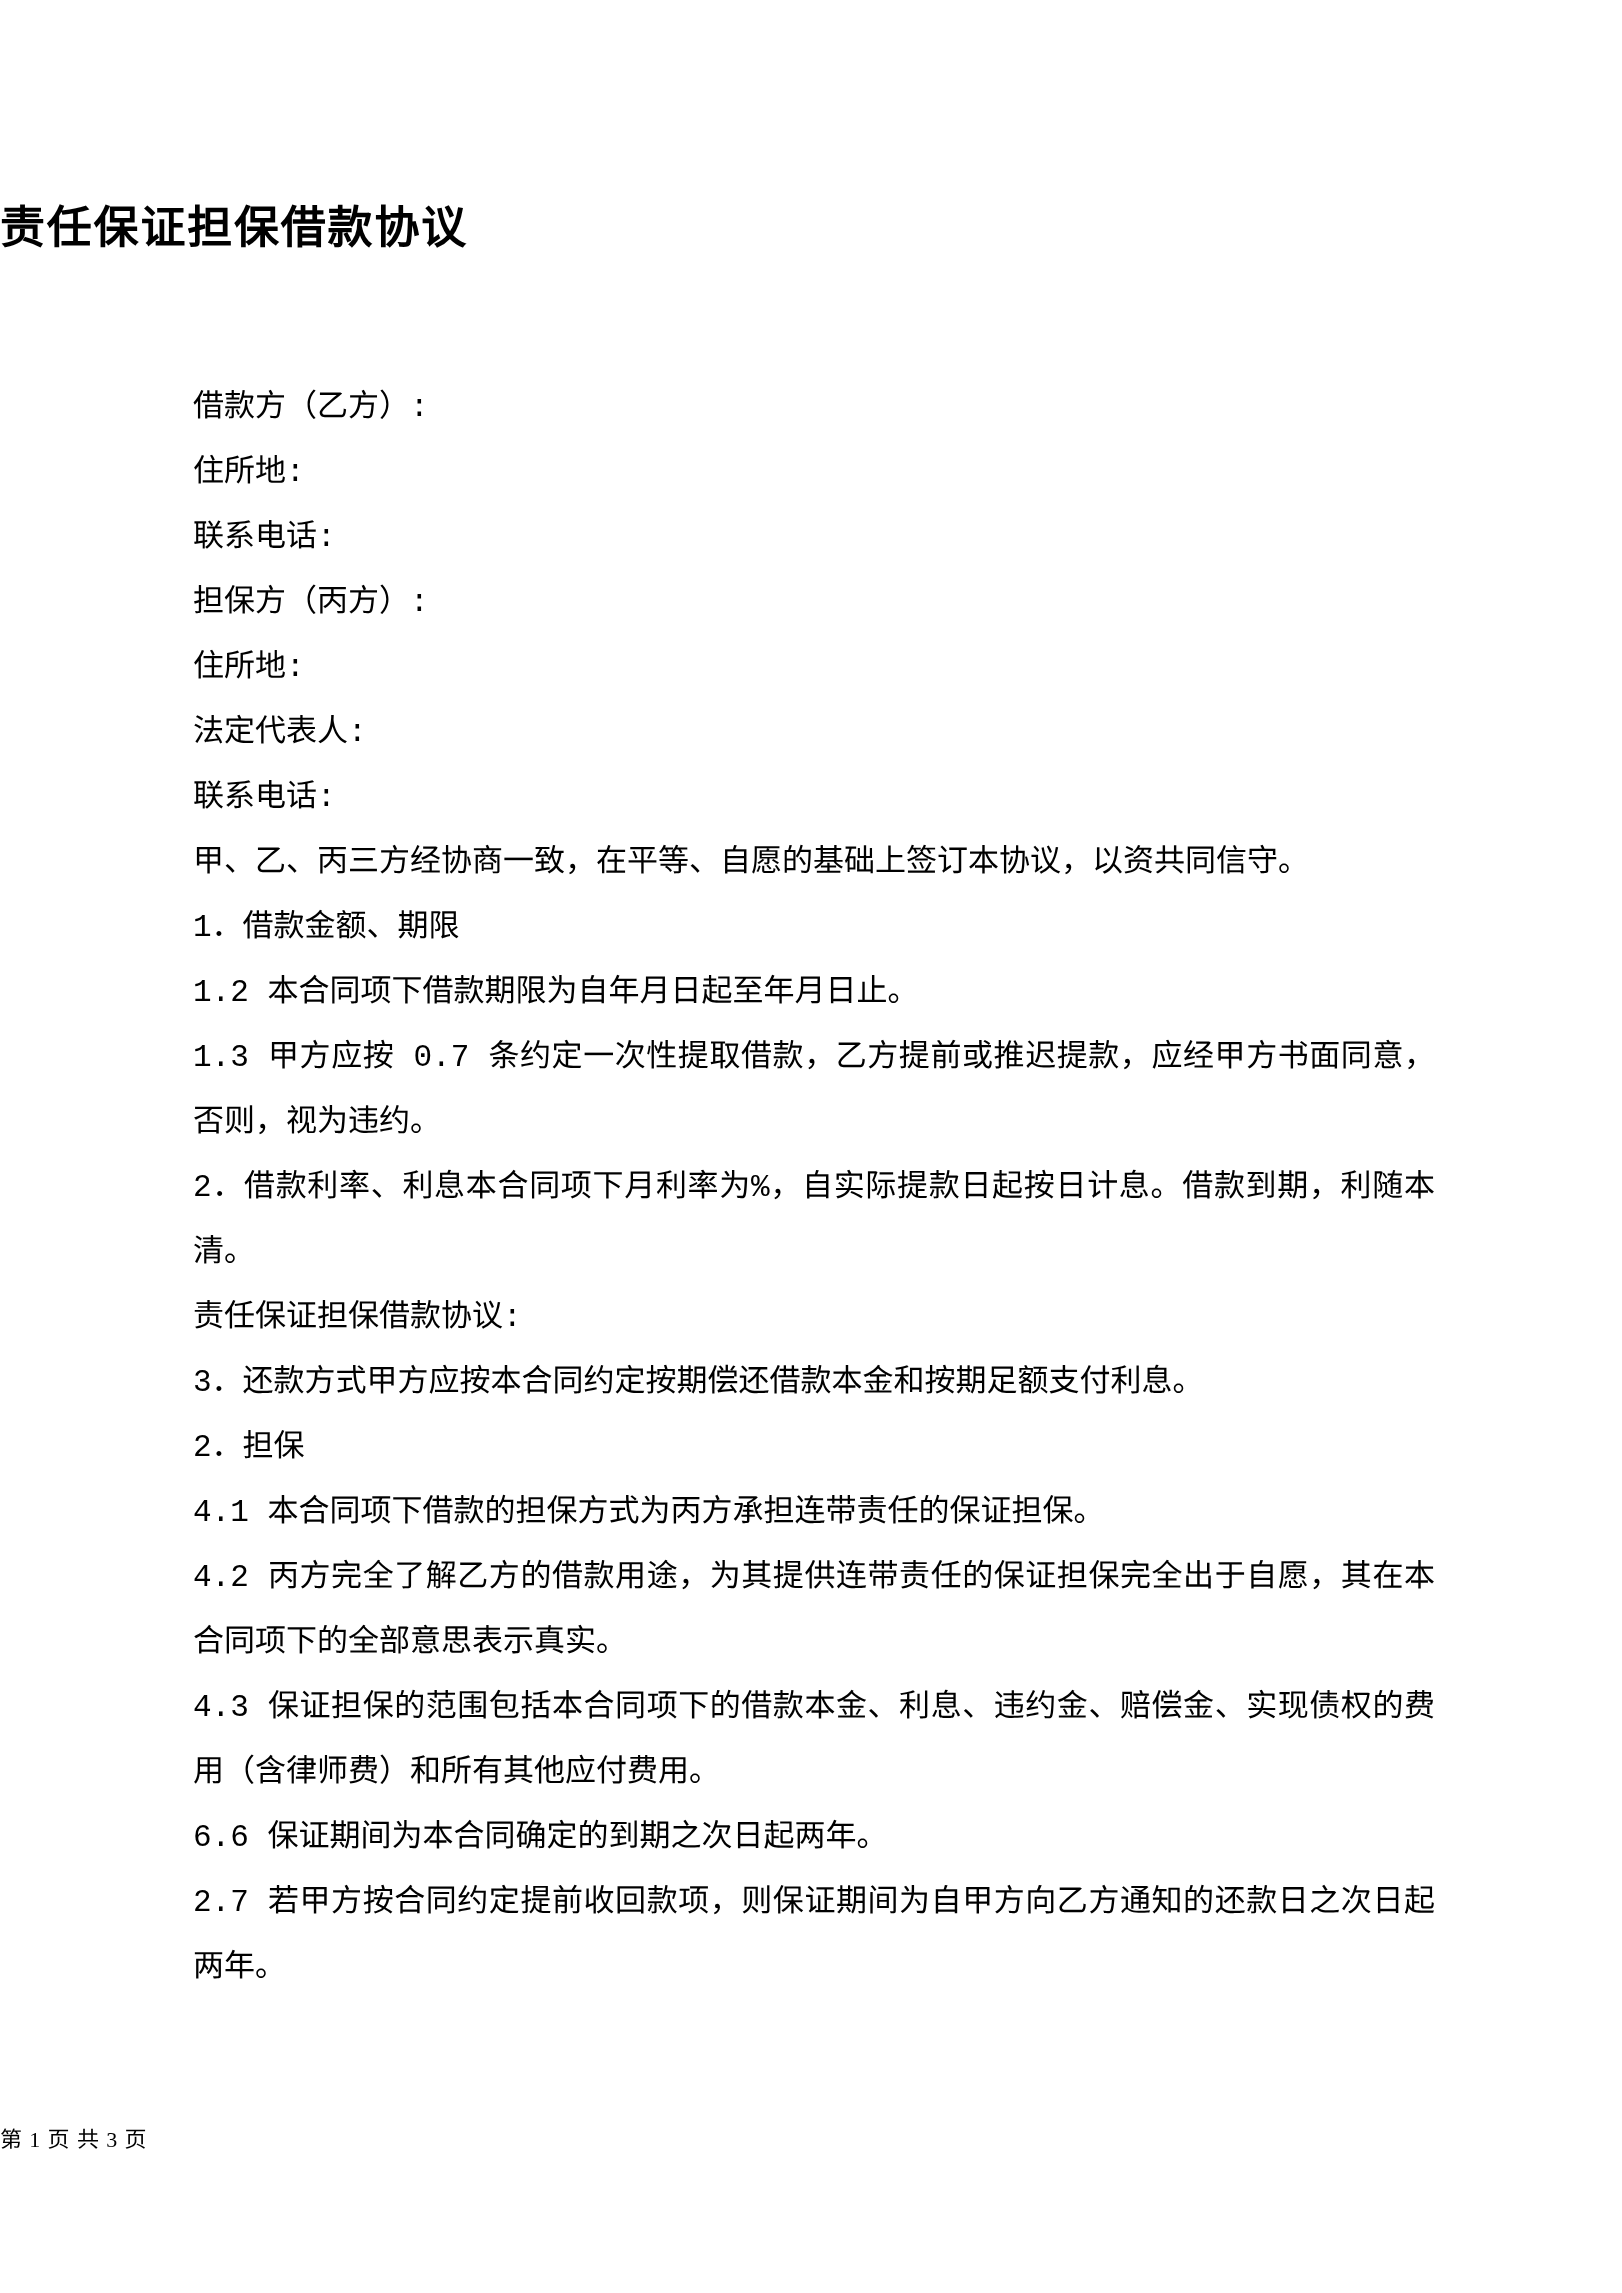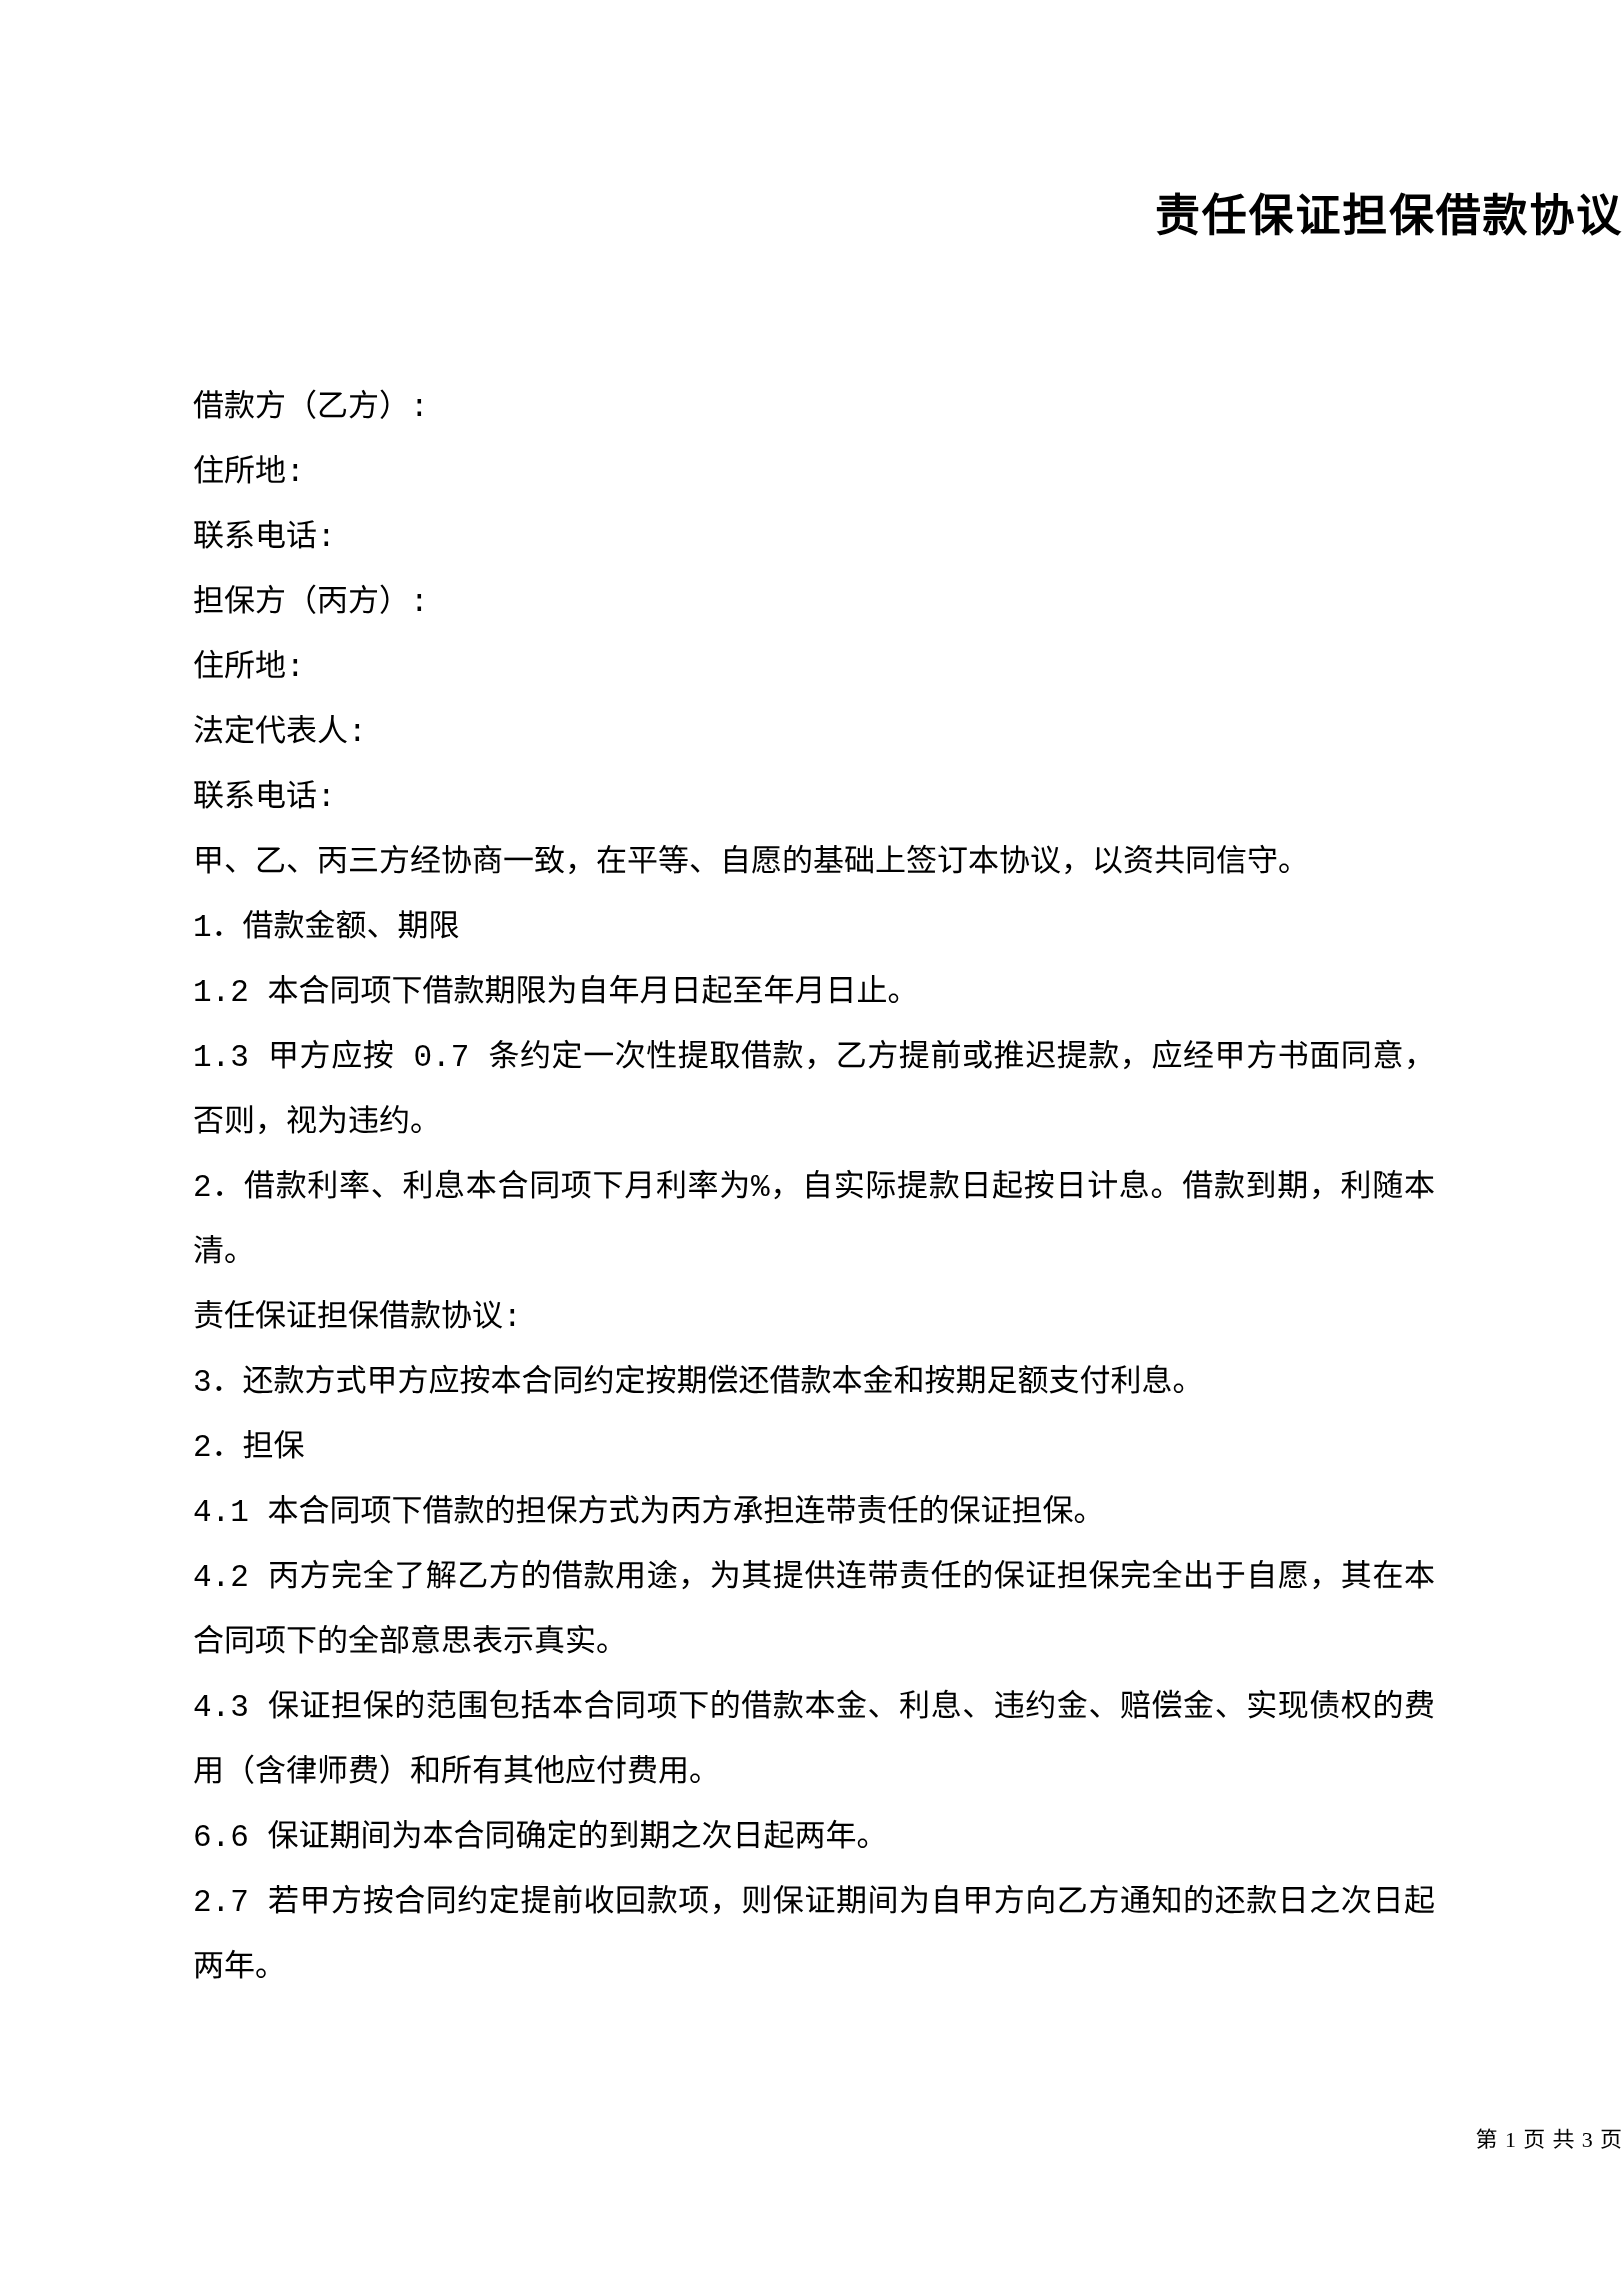--- a/index.html
+++ b/index.html
@@ -11,24 +11,24 @@
     position: relative;
     width: 1623px;
     height: 2294px;
     background: #ffffff;
     color: #000000;
     font-family: "Liberation Serif", "DejaVu Serif", serif;
     overflow: hidden;
   }
   .doc-title {
     position: absolute;
-    top: 184px;
+    top: 196px;
     left: 0;
     width: 100%;
-    text-align: right;
+    text-align: left;
     font-size: 45px;
     font-weight: bold;
     letter-spacing: 1.8px;
     line-height: 64px;
     white-space: nowrap;
   }
   .doc-body {
     position: absolute;
     top: 375px;
     left: 193px;
@@ -40,21 +40,21 @@
   }
   .doc-body p {
     margin: 0;
     padding: 0;
   }
   .doc-footer {
     position: absolute;
     top: 2122px;
     left: 0;
     width: 100%;
-    text-align: right;
+    text-align: left;
     font-size: 22px;
     line-height: 36px;
     letter-spacing: 0.9px;
   }
 </style>
 </head>
 <body>
 
 <div class="page">
 

